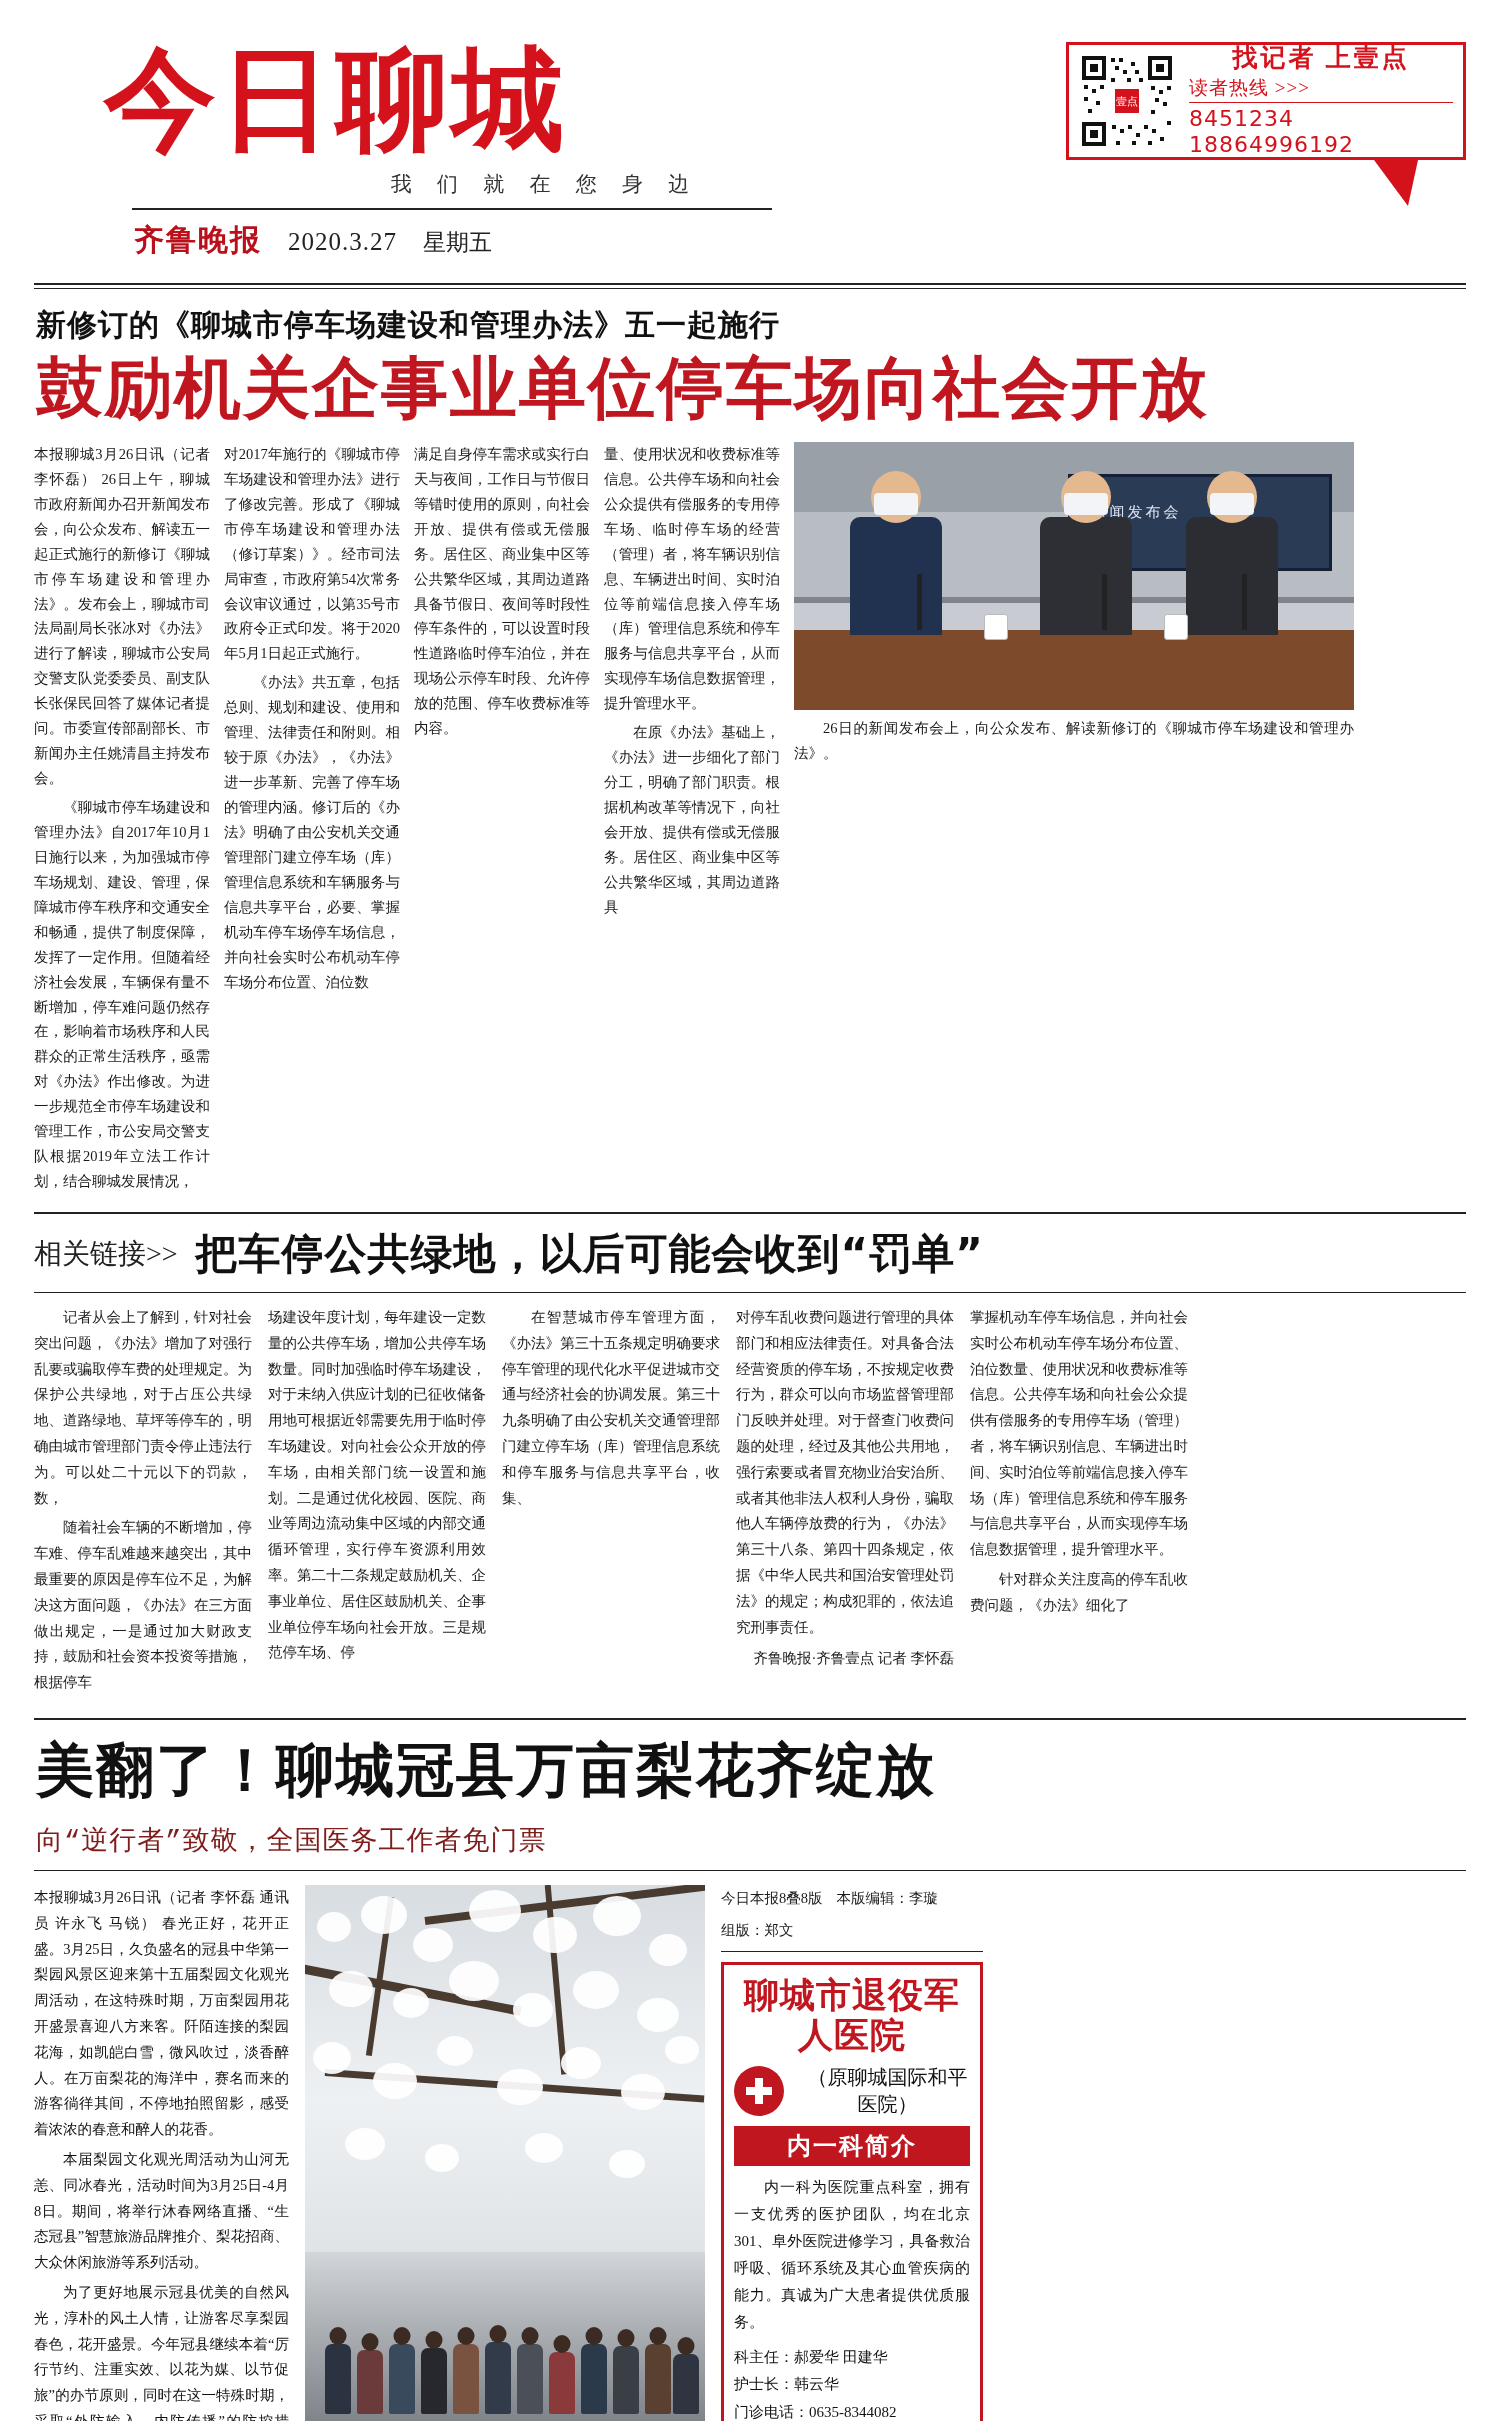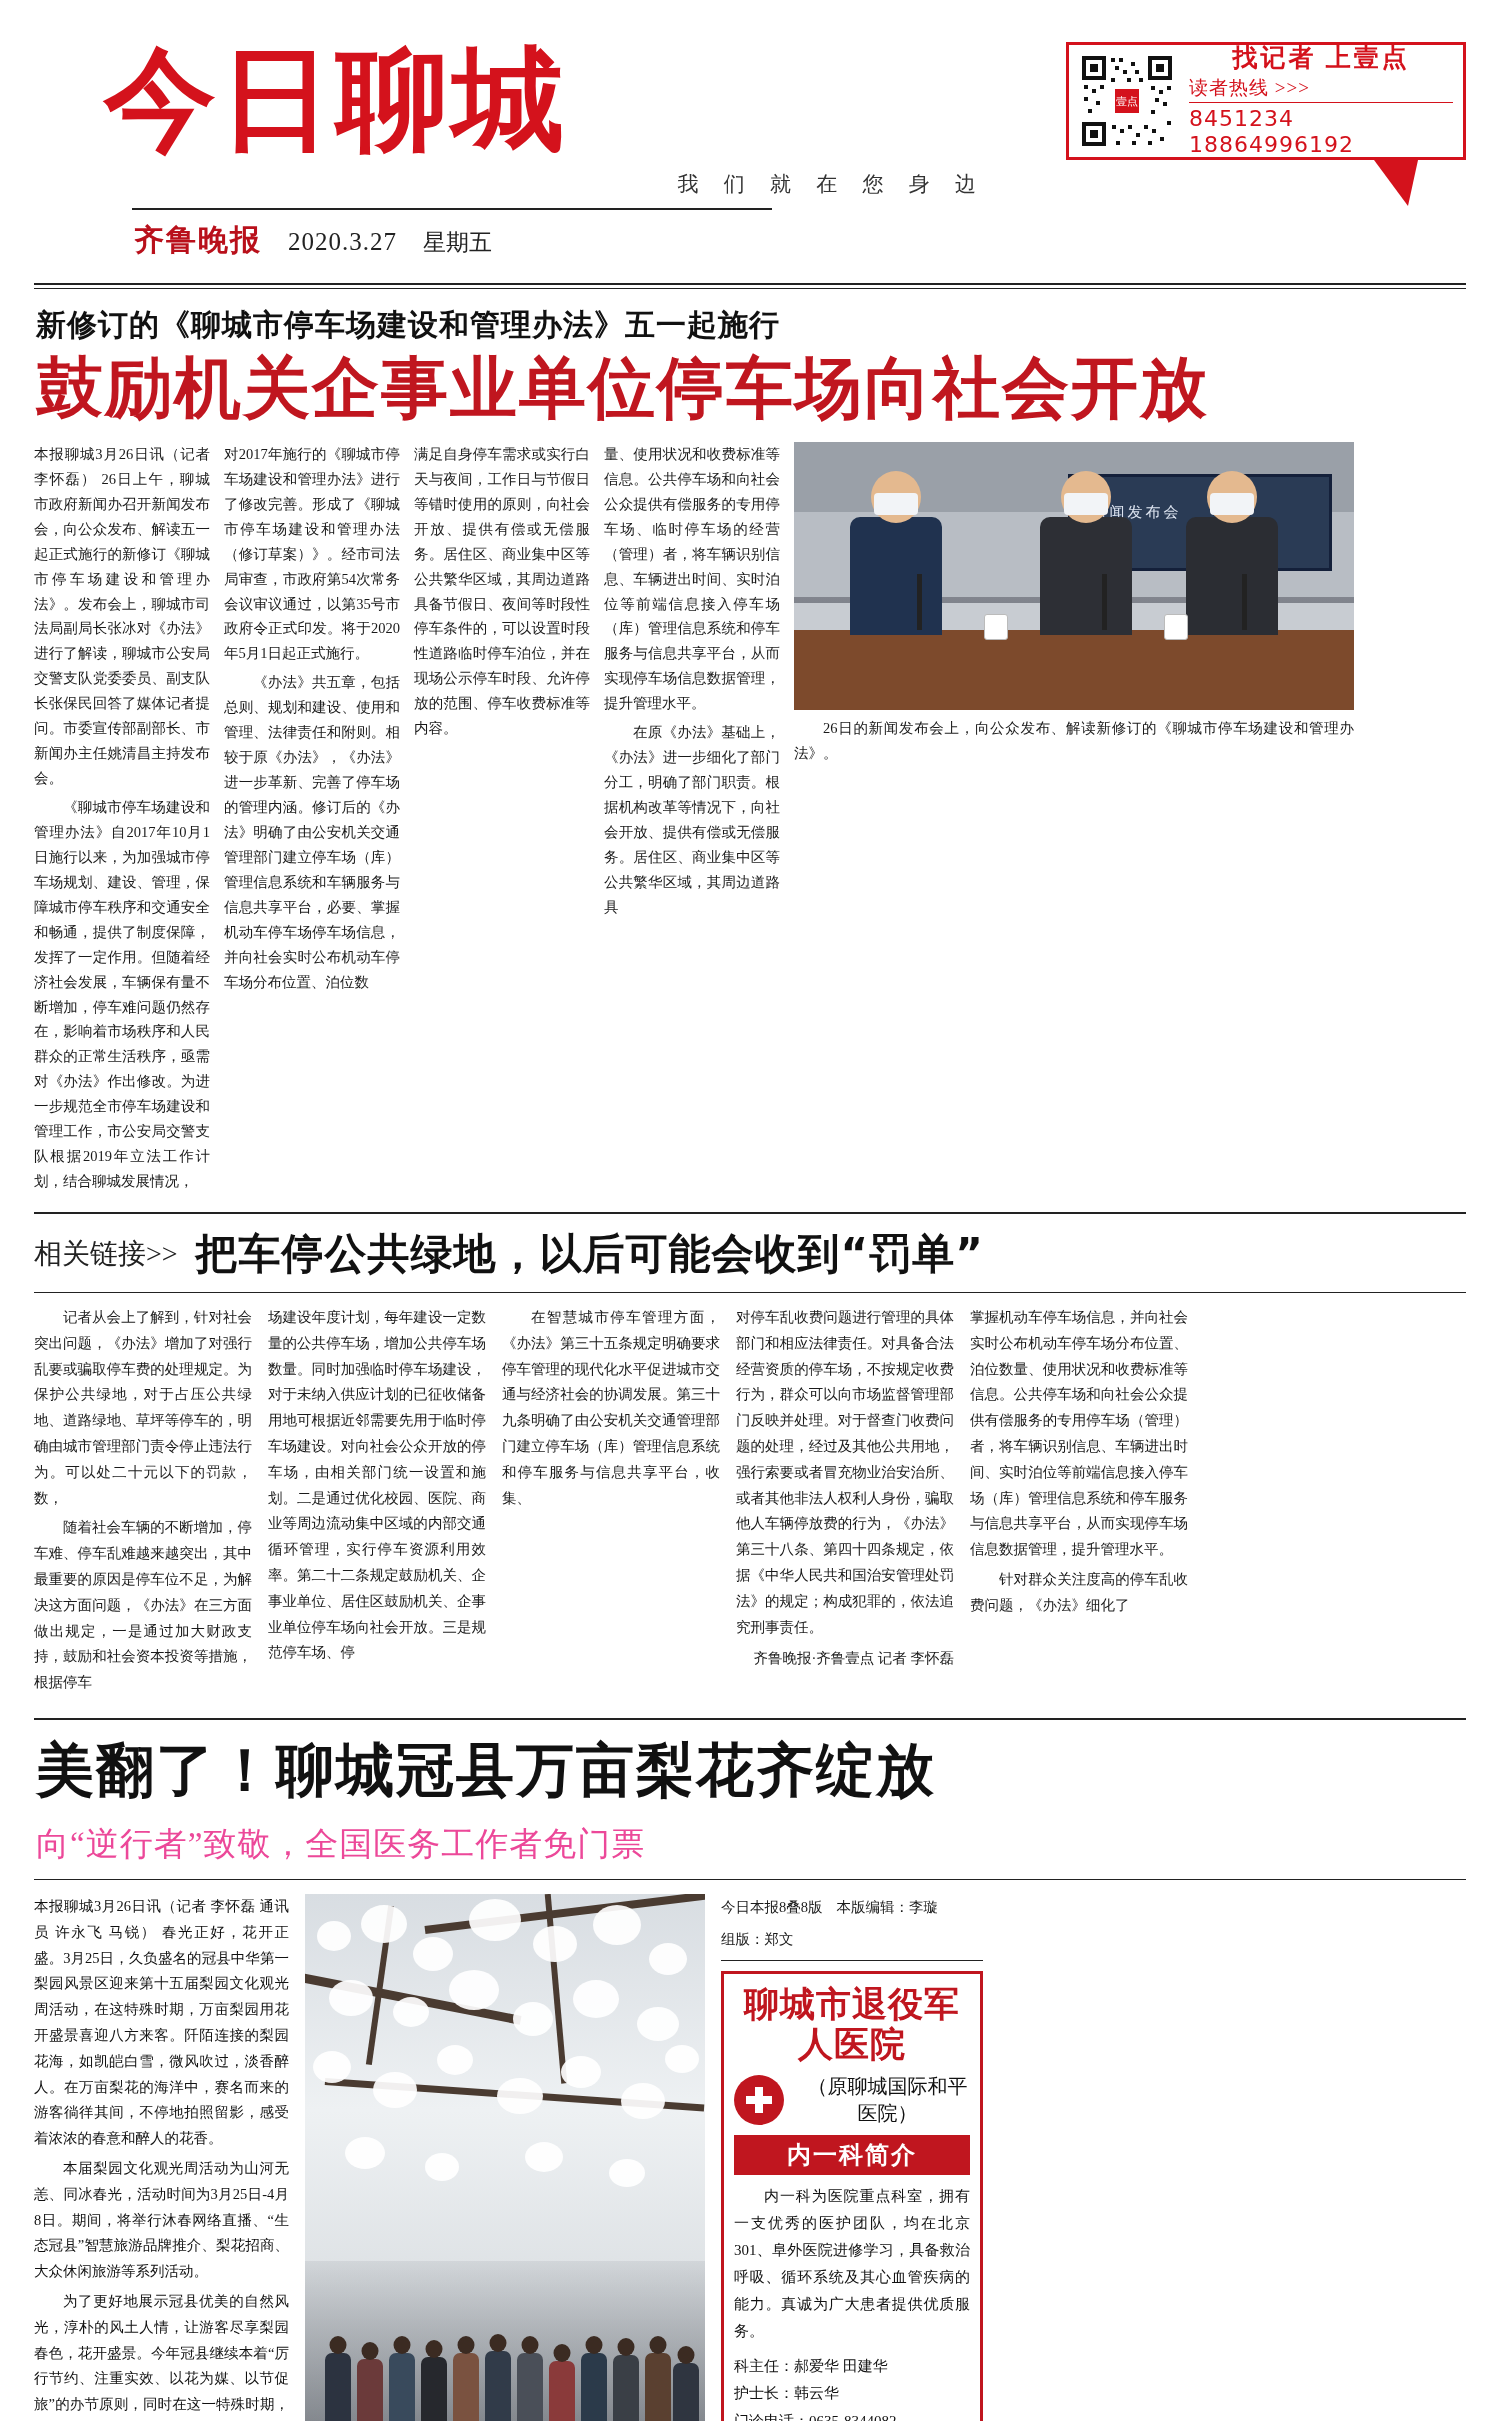--- a/index.html
+++ b/index.html
@@ -32,21 +32,21 @@
   .mast-title{
     font-family:"DejaVu Sans", sans-serif;
     font-weight:bold;
     font-size:112px;
     line-height:1.02;
     color:#d4121c;
     letter-spacing:4px;
     white-space:nowrap;
   }
   .mast-sub{
-    text-align:right;
+    text-align:center;
     font-size:21px;
     color:#333;
     letter-spacing:10px;
     margin-top:14px;
     padding-right:18px;
   }
   .mast-rule{
     border-top:2px solid #222;
     margin-top:10px;
     width:640px;
@@ -254,23 +254,23 @@
   .feat-head{
     font-family:"DejaVu Sans", sans-serif;
     font-weight:bold;
     font-size:58px;
     color:#111;
     letter-spacing:2px;
     margin:6px 0 12px 2px;
     white-space:nowrap;
   }
   .feat-sub{
-    font-family:Liberation Serif, serif;
-    font-size:33px;
-    color:#ec4899;
+    font-family:Liberation Mono, monospace;
+    font-size:27px;
+    color:#7f1d1d;
     margin:0 0 12px 2px;
     letter-spacing:1px;
   }
   .feat-rule2{border-top:1px solid #222;margin:8px 0 14px 0;}
 
   .bottom{
     display:flex;
     gap:16px;
     align-items:flex-start;
   }

